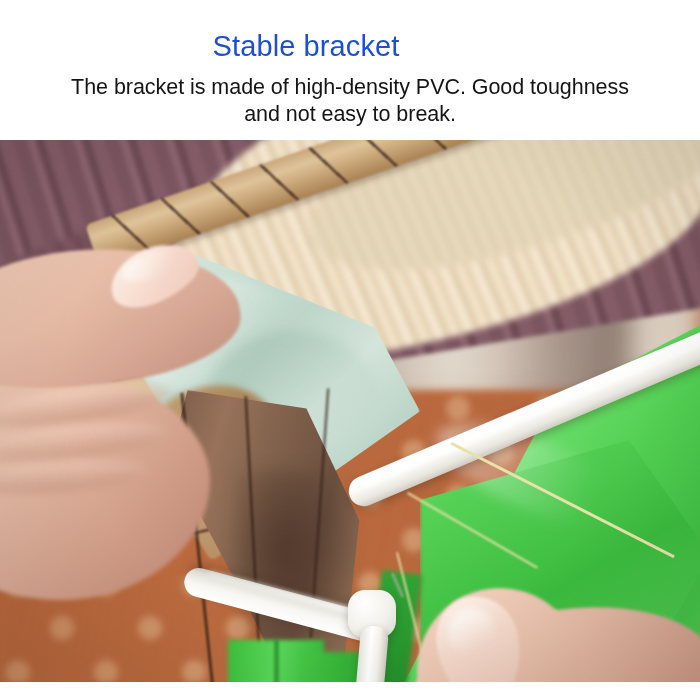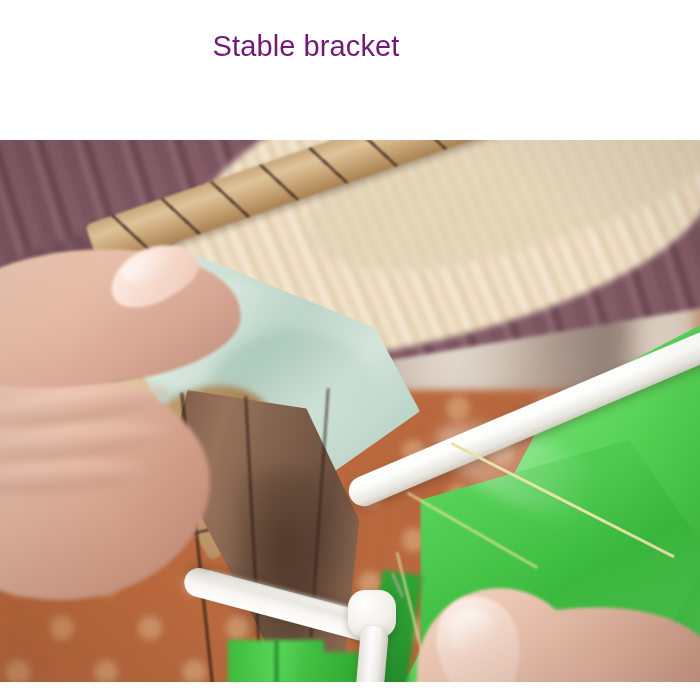--- a/index.html
+++ b/index.html
@@ -29,21 +29,21 @@
     background: #ffffff;
     text-align: center;
     overflow: hidden;
   }
   #title {
     position: absolute;
     left: 0; top: 29px;
     width: 612px;
     font-size: 29px;
     line-height: 34px;
-    color: #701a75;
+    color: #1d4ed8;
     letter-spacing: 0.1px;
   }
   #subtitle {
     position: absolute;
     left: 0; top: 74px;
     width: 700px;
     font-size: 21.5px;
     line-height: 27px;
     color: #141414;
     letter-spacing: -0.05px;
@@ -467,20 +467,24 @@
     background: #ffffff;
   }
 </style>
 </head>
 <body>
 
 <div id="page">
 
   <div id="header">
     <div id="title">Stable bracket</div>
+    <div id="subtitle">
+      <span class="sub-line">The bracket is made of high-density PVC. Good toughness</span>
+      <span class="sub-line">and not easy to break.</span>
+    </div>
   </div>
 
   <div id="photo">
 
     <div class="bg-stripes"></div>
     <div class="bg-stripes2"></div>
 
     <div class="dots"></div>
     <div class="dots-sheen"></div>
 

